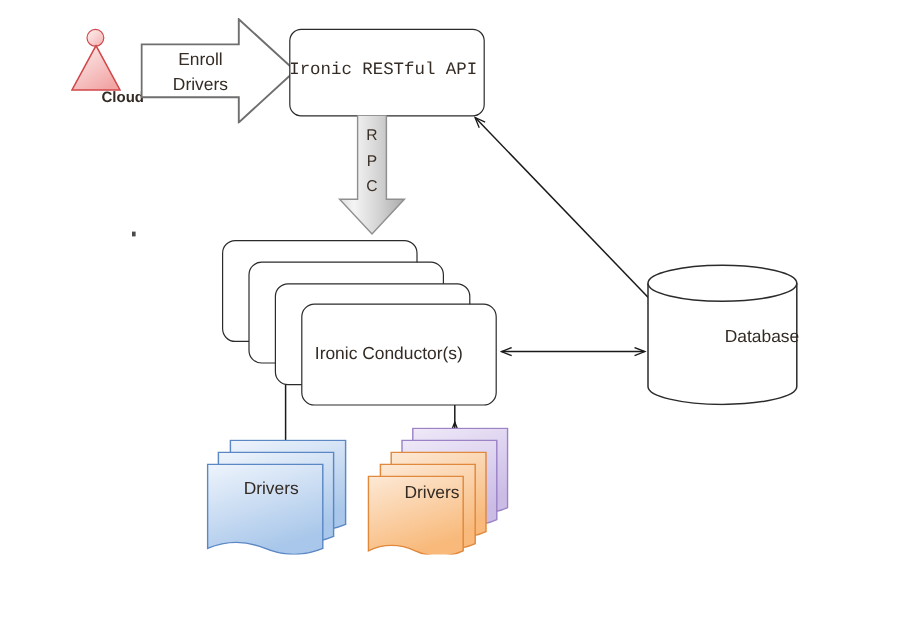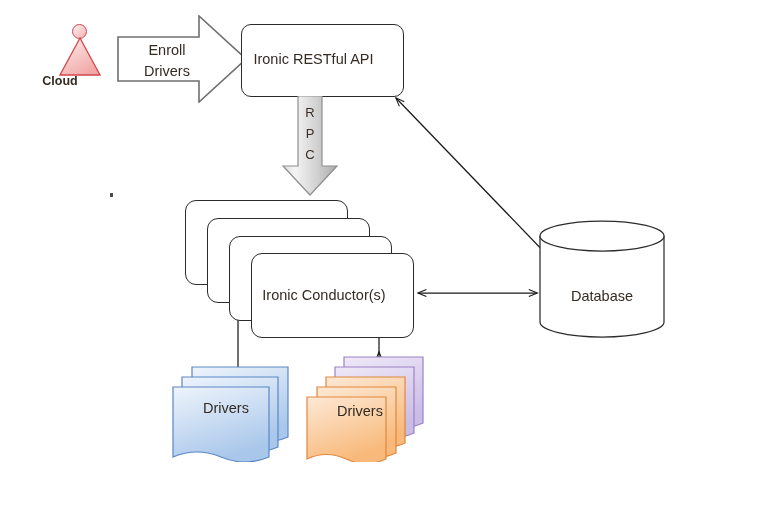--- a/index.html
+++ b/index.html
@@ -39,40 +39,40 @@
     border-radius: 50%;
     background: linear-gradient(135deg, #fdf0f0 0%, #f5b2b2 100%);
     box-sizing: border-box;
   }
   .actor-body {
     position: absolute;
     left: 19px; top: 13px;
     width: 42px; height: 40px;
   }
   #actor-label { left: 20px; top: 74px; width: 120px; margin-left: -20px; }
-  #actor-label div { line-height: 1.25; }
+  #actor-label div { line-height: 1.25; text-align: right; }
 
   
   #enroll-arrow { left: 117px; top: 15px; width: 130px; height: 88px; }
   #enroll-text {
     left: 117px; top: 40px; width: 100px;
   }
   #enroll-text div { line-height: 1.45; }
 
   
   #api-box {
     left: 241px; top: 24px;
     width: 163px; height: 73px;
     border: 1.2px solid #2b2b2b;
     border-radius: 10px;
     background: #ffffff;
     box-sizing: border-box;
   }
   #api-label {
-    left: 241px; top: 51px; width: 145px;
+    left: 241px; top: 51px; width: 145px; font-family: Liberation Mono, monospace;
   }
 
   
   #rpc-arrow { left: 281px; top: 96px; width: 58px; height: 100px; }
   #rpc-letters {
     left: 281px; top: 102px; width: 58px;
     color: #3a2f26; font-size: 13px; text-align: center;
   }
   #rpc-letters div { line-height: 21px; }
 
@@ -86,21 +86,21 @@
     box-sizing: border-box;
   }
   #cond-c0 { left: 185px; top: 200px; }
   #cond-c1 { left: 207px; top: 218px; }
   #cond-c2 { left: 229px; top: 236px; }
   #cond-c3 { left: 251px; top: 253px; }
   #cond-label { left: 251px; top: 287px; width: 146px; }
 
   
   #db-shape { left: 538px; top: 220px; width: 128px; height: 118px; }
-  #db-label { left: 538px; top: 288px; width: 128px; }
+  #db-label { left: 538px; top: 273px; width: 128px; text-align: right; }
 
   
   #arrow-layer { left: 0; top: 0; width: 757px; height: 516px; pointer-events: none; }
 
   
   .drv-stack { position: absolute; }
   #drv-blue  { left: 172px; top: 366px; width: 118px; height: 96px; }
   #drv-orange{ left: 306px; top: 356px; width: 118px; height: 106px; }
   #drv-blue-label   { left: 172px; top: 400px; width: 108px; }
   #drv-orange-label { left: 306px; top: 403px; width: 108px; }

